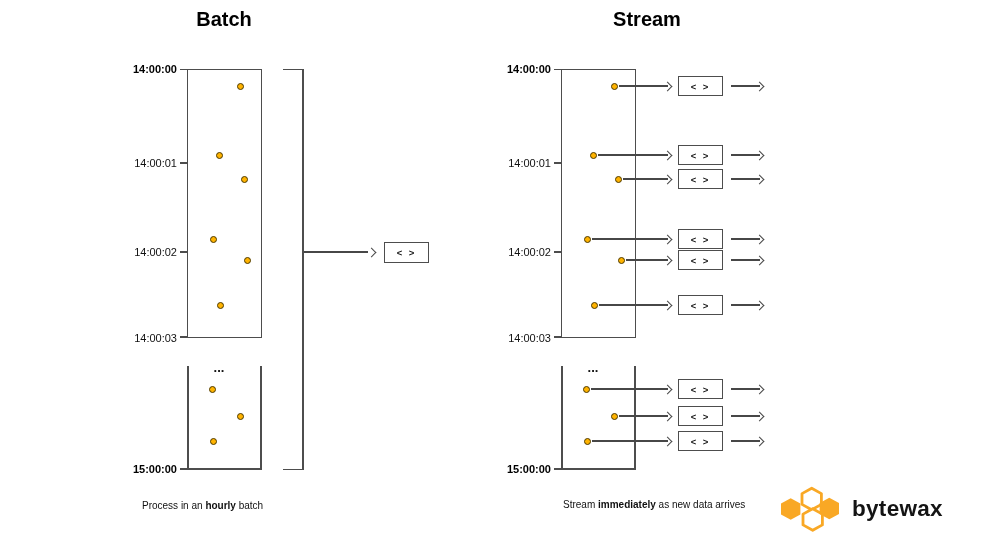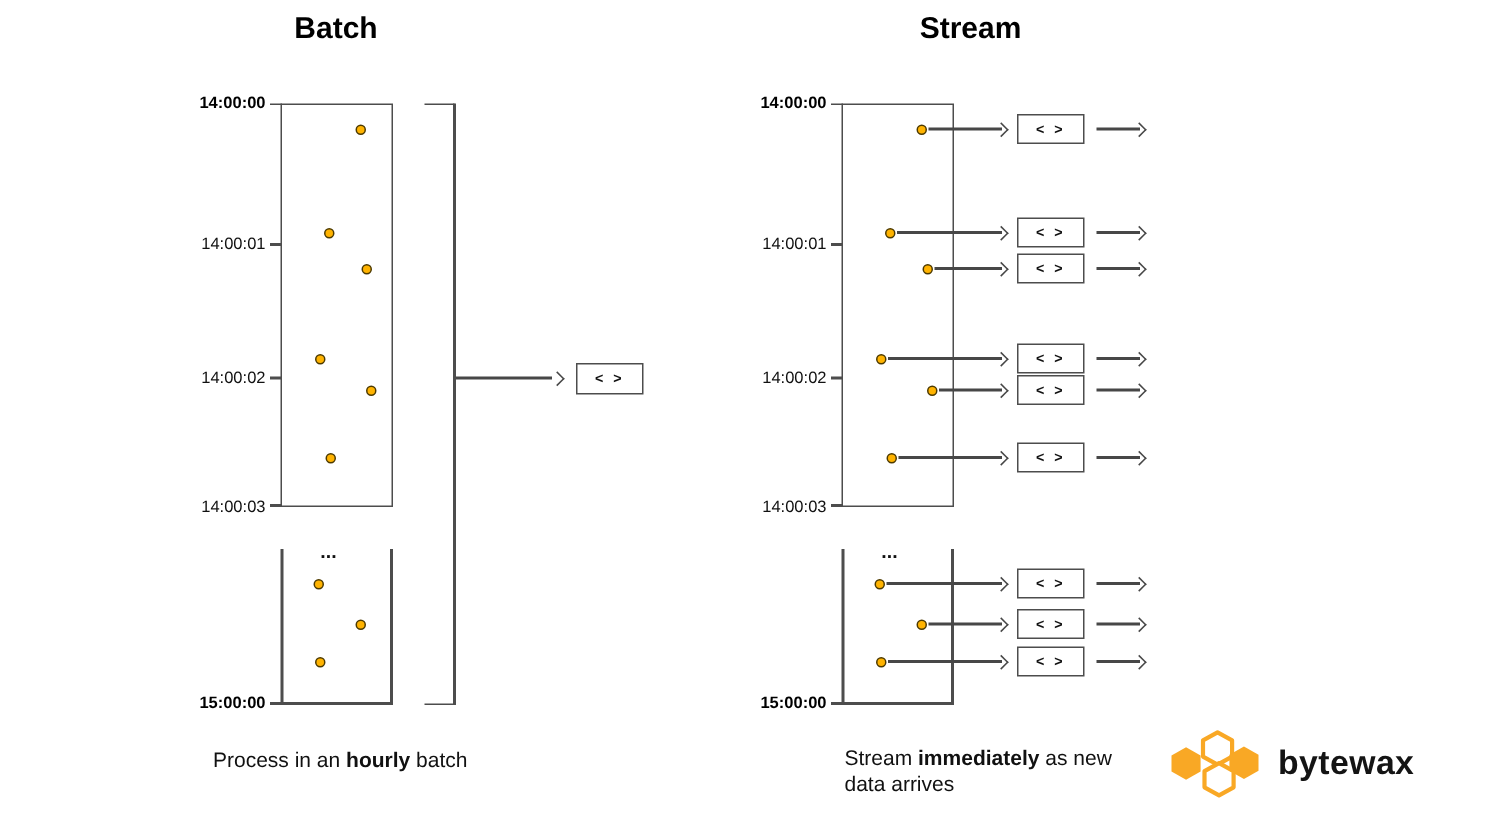--- a/index.html
+++ b/index.html
@@ -11,21 +11,21 @@
   .tlabel{position:absolute;font-size:11px;line-height:14px;text-align:right;color:#111;}
   .tlabel.bold{font-weight:700;color:#000;}
   .rect{position:absolute;border:1.5px solid #4d4d4d;box-sizing:border-box;background:transparent;}
   .hline{position:absolute;height:1.5px;background:#4d4d4d;}
   .vline{position:absolute;width:1.5px;background:#4d4d4d;}
   .arrowline{position:absolute;height:1.5px;background:#474747;}
   .chev{position:absolute;width:7px;height:7px;border-top:1.6px solid #474747;border-right:1.6px solid #474747;transform:rotate(45deg);box-sizing:border-box;}
   .dot{position:absolute;width:7px;height:7px;border-radius:50%;background:#FFB300;border:1.4px solid #4d3a00;box-sizing:border-box;}
   .opbox{position:absolute;width:45px;height:20.5px;border:1.5px solid #4d4d4d;box-sizing:border-box;display:flex;align-items:center;justify-content:center;font-size:9.5px;font-weight:700;letter-spacing:2px;color:#111;background:#fff;}
   .ellipsis{position:absolute;font-size:13px;font-weight:600;text-align:center;color:#111;}
-  .caption{position:absolute;font-size:14px;line-height:16.5px;color:#111;}
+  .caption{position:absolute;font-size:10px;line-height:16.5px;color:#111;}
   .caption b{font-weight:700;}
   .logo{position:absolute;display:flex;align-items:center;}
   .logo-text{font-size:22.5px;font-weight:700;letter-spacing:.3px;color:#141414;margin-left:10px;}
 </style>
 </head>
 <body>
 
 <div class="canvas">
 
   <div class="title" style="left:149px;top:8px;width:150px;">Batch</div>

